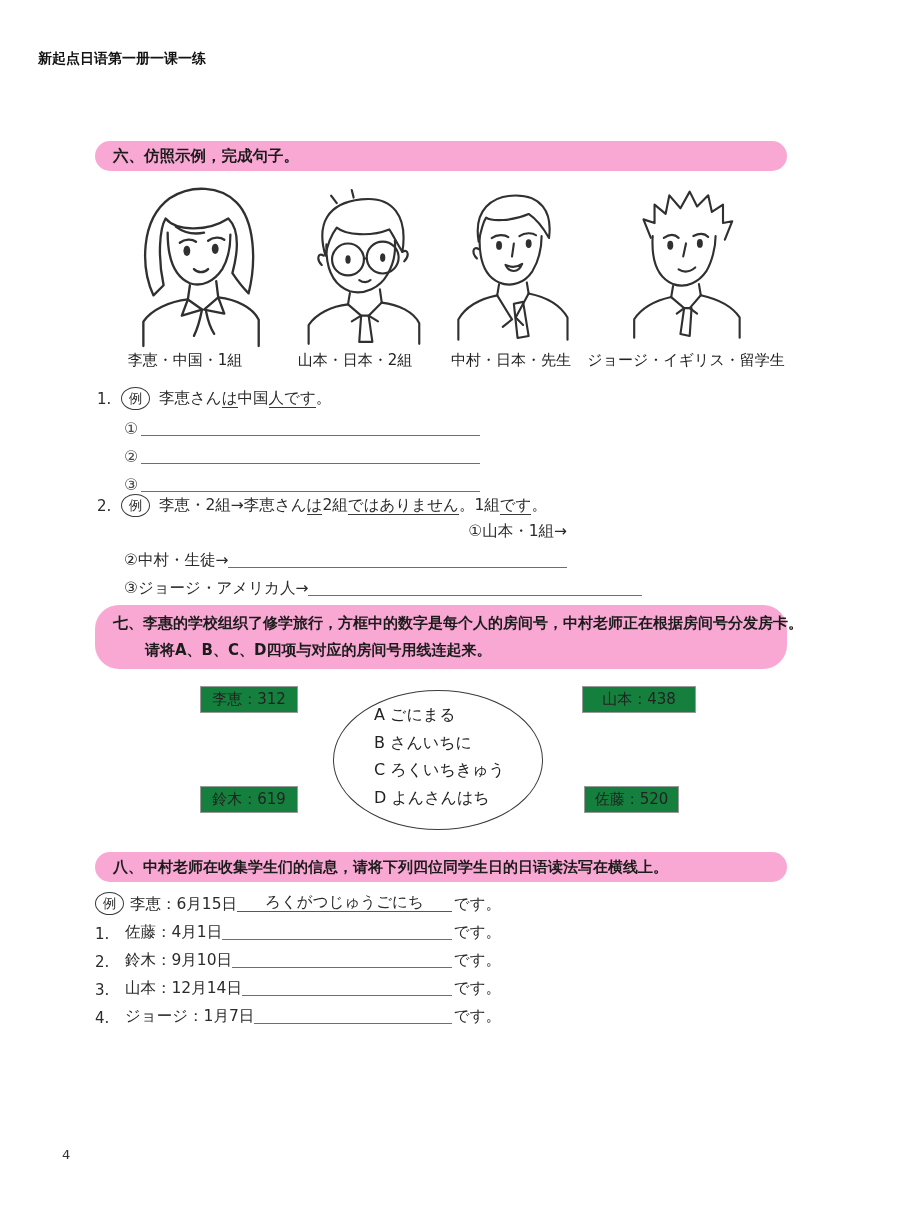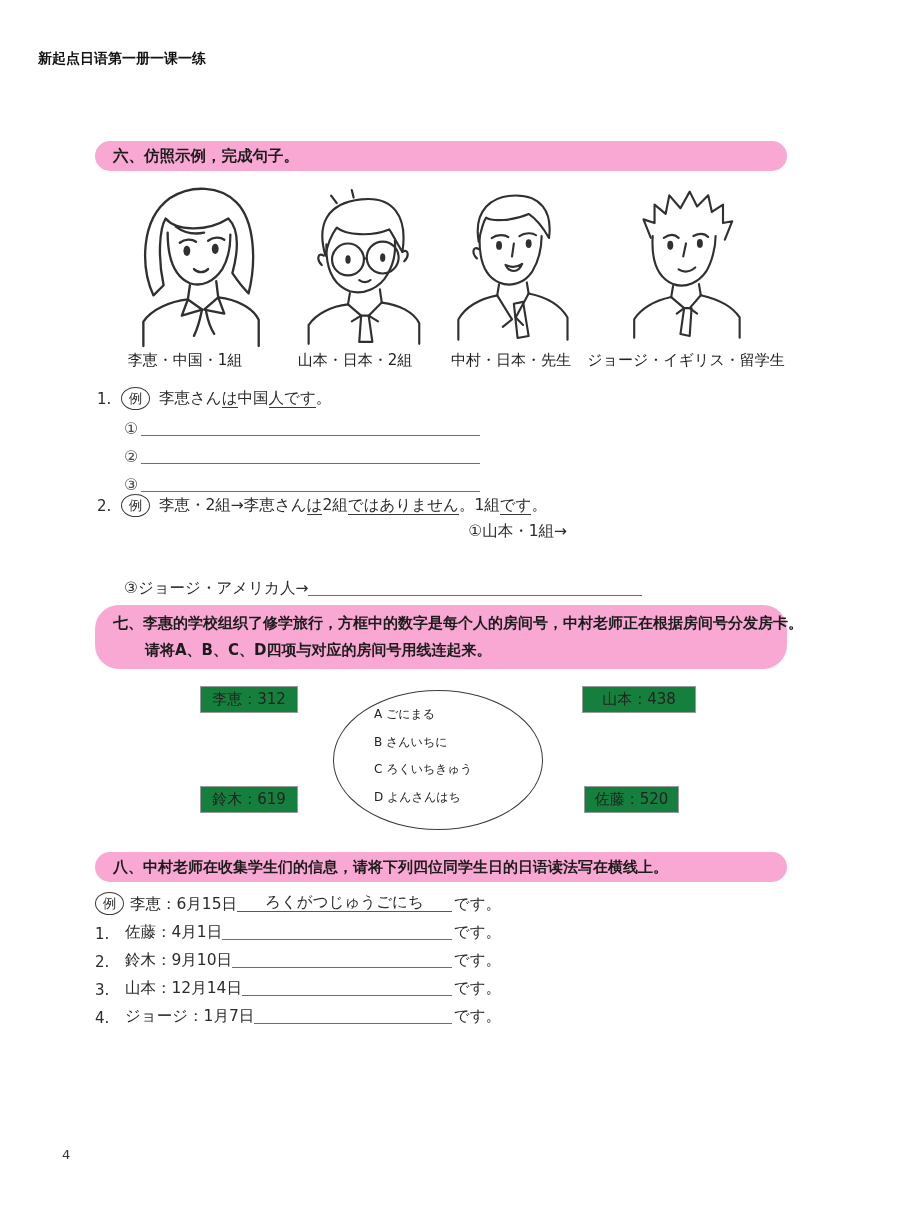--- a/index.html
+++ b/index.html
@@ -29,21 +29,21 @@
   .exline{position:absolute;display:flex;align-items:flex-end;font-size:15.5px;color:#2b2b2b;height:22px;}
   .exline .lbl{flex:none;white-space:nowrap;}
   .circ{flex:none;margin-right:3px;font-size:16px;color:#4a4a4a;line-height:20px;}
   .fill{flex:1;border-bottom:1.6px solid #6e6e6e;margin-bottom:3px;}
   .ans{flex:1;border-bottom:1.6px solid #585858;margin-bottom:3px;text-align:center;line-height:18px;white-space:nowrap;}
   .suffix{flex:none;margin-left:2px;white-space:nowrap;}
 
   .rbox{position:absolute;height:27px;line-height:25px;border:1px solid #9a9a9a;background:#15803d;
         text-align:center;font-size:15px;color:#222;box-sizing:border-box;white-space:nowrap;}
   .oval{position:absolute;left:333px;top:690px;width:208px;height:138px;border:1.6px solid #3c3c3c;border-radius:50%;}
-  .opts{position:absolute;left:374px;top:701px;font-size:12px;line-height:27.5px;color:#222;}
+  .opts{position:absolute;left:374px;top:701px;font-size:16px;line-height:27.5px;color:#222;}
   .opts div{white-space:nowrap;}
 
   .pagenum{position:absolute;left:62px;top:1147px;font-size:13px;color:#333;}
 </style>
 </head>
 <body>
 
 <div class="page">
 
   <div class="hdr-title">新起点日语第一册一课一练</div>
@@ -169,20 +169,24 @@
 
   <div class="exhead" style="top:494px;">
     <span class="num">2.</span>
     <span class="rei">例</span>
     <span><span>李恵・2組→李恵さん</span><span class="u">は</span><span>2組</span><span class="u">ではありません</span><span>。1組</span><span class="u">です</span><span>。</span></span>
   </div>
   <div class="exline" style="top:521px;left:124px;width:443px;flex-direction:column;">
     <span class="lbl">①山本・1組→</span>
       <span class="fill"></span>
   </div>
+  <div class="exline" style="top:549px;left:124px;width:443px;">
+    <span class="lbl">②中村・生徒→</span>
+      <span class="fill"></span>
+  </div>
   <div class="exline" style="top:577px;left:124px;width:518px;">
     <span class="lbl">③ジョージ・アメリカ人→</span>
       <span class="fill"></span>
   </div>
 
   <div class="bar" id="bar7">
     <div class="l1">七、李惠的学校组织了修学旅行，方框中的数字是每个人的房间号，中村老师正在根据房间号分发房卡。</div>
     <div class="l2">请将A、B、C、D四项与对应的房间号用线连起来。</div>
   </div>
 

